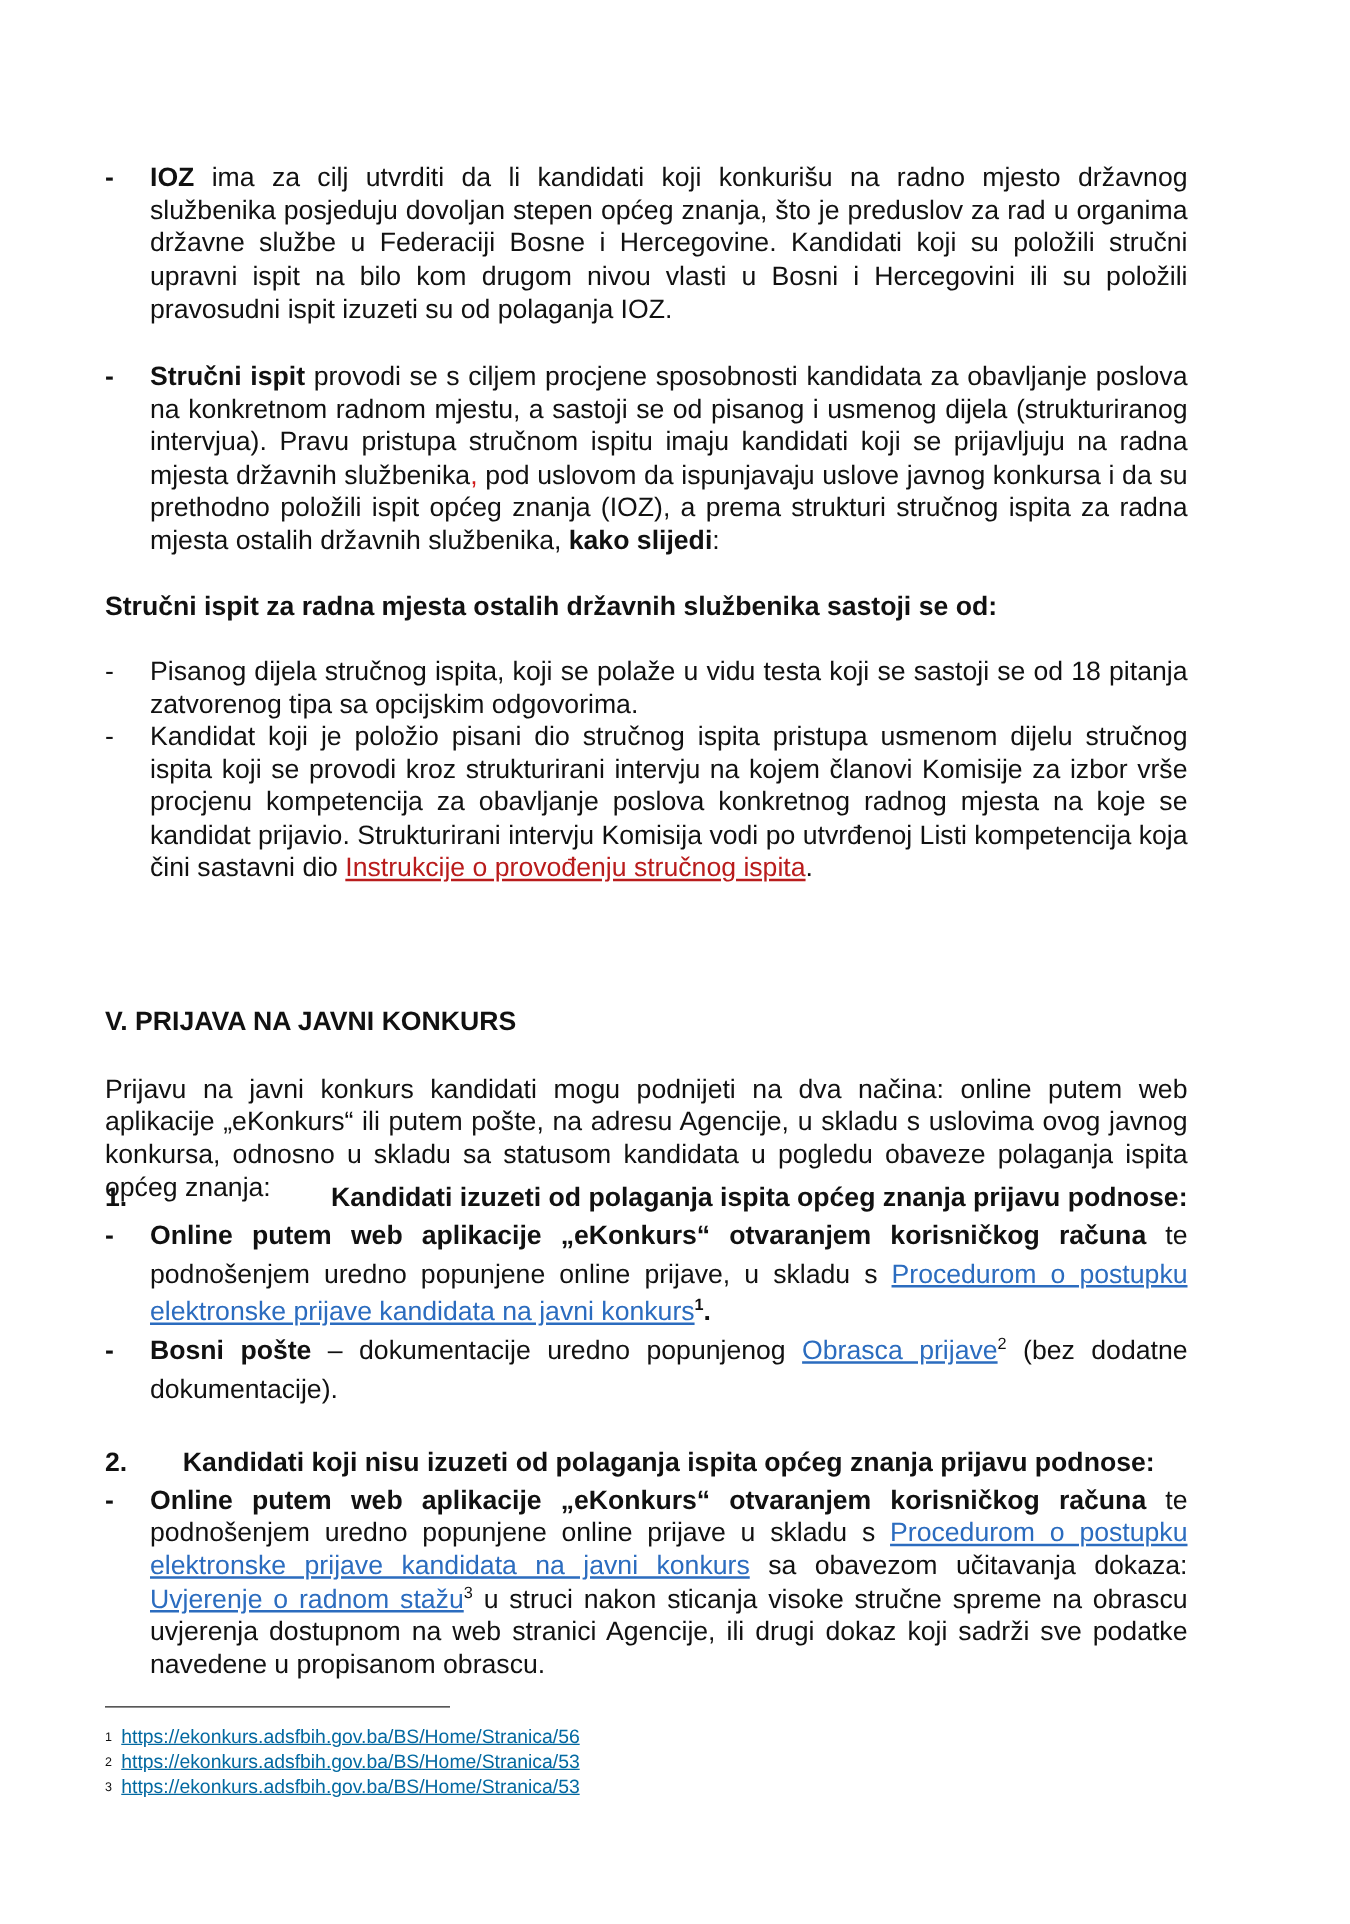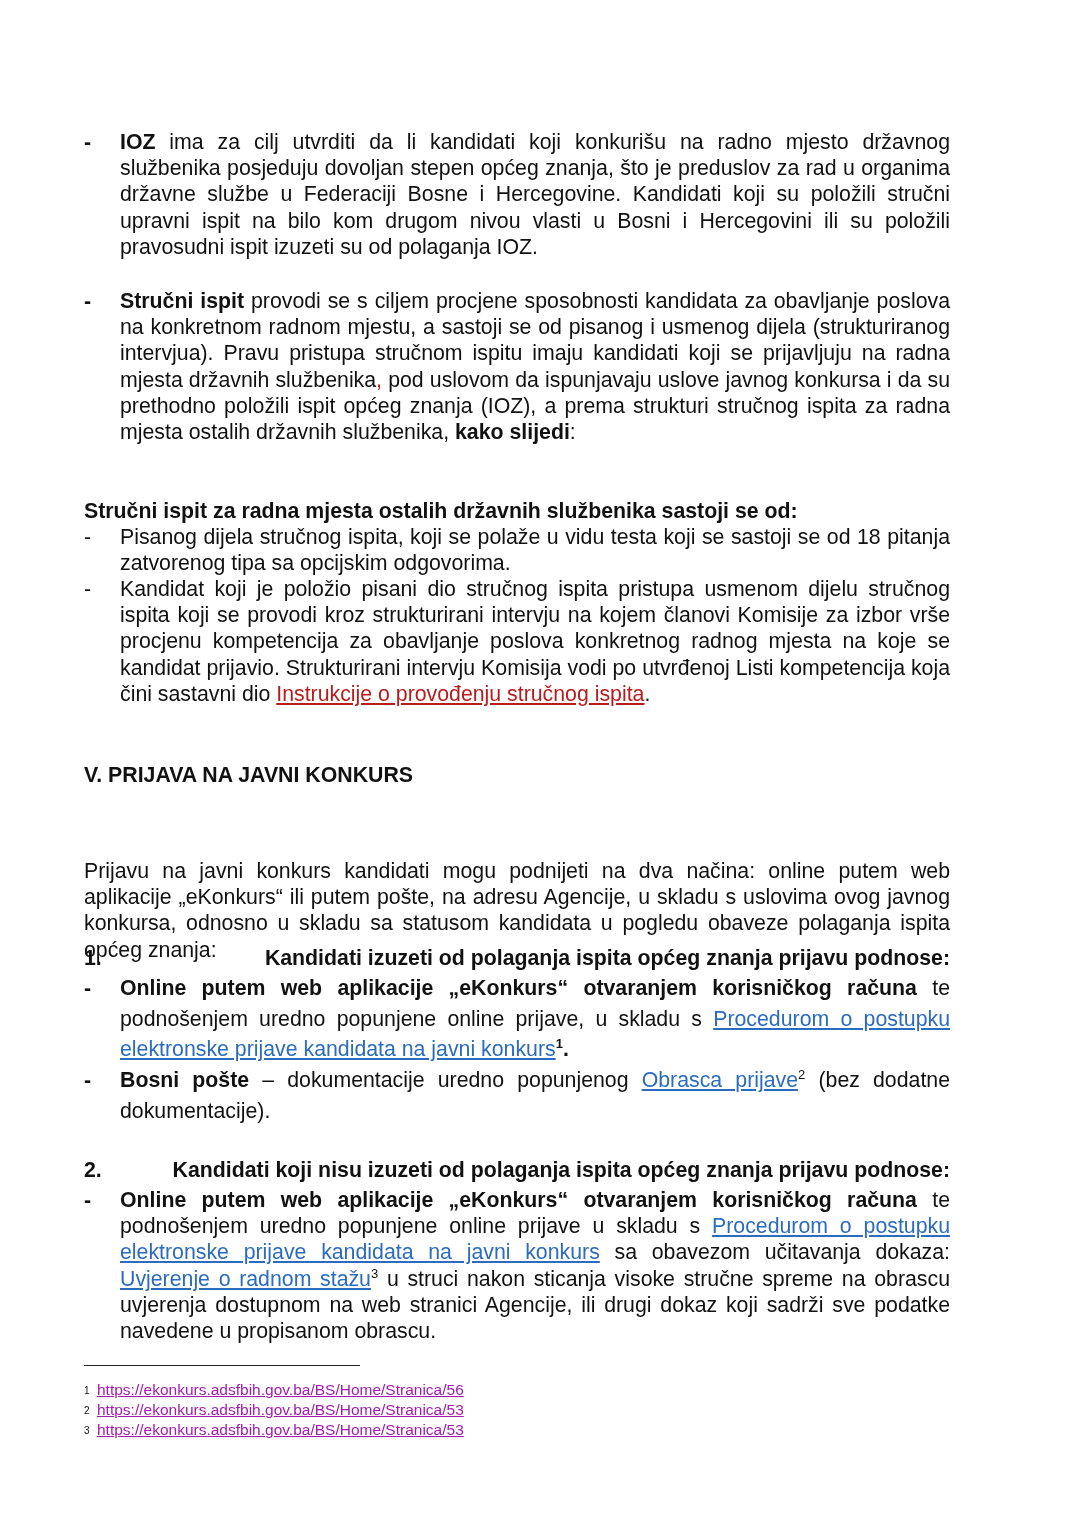--- a/index.html
+++ b/index.html
@@ -18,69 +18,69 @@
     .red { color: #d11a1a; }
     a.lnk-a { color: #b91c1c; text-decoration: underline; }
     a.lnk-b { color: #2b6cbf; text-decoration: underline; }
     sup { font-size: 13px; line-height: 0; vertical-align: 8px; }
     .heading { font-weight: bold; }
     .spaced { line-height: 30.5px; }
     .fn-rule { position: absolute; left: 84px; top: 1365px; width: 276px; height: 1px; background: #222; }
     .footnotes { position: absolute; left: 84px; top: 1380px; font-size: 15.5px; line-height: 20px; }
     .footnotes .fn { position: relative; padding-left: 13px; }
     .footnotes .fn sup { position: absolute; left: 0; top: 6px; font-size: 10px; vertical-align: 0; line-height: 10px; }
-    .footnotes a { color: #a21caf; text-decoration: underline; margin-top: 18px; }
+    .footnotes a { color: #0369a1; text-decoration: underline; margin-top: 18px; }
     .last-left { text-align-last: left; }
   </style>
 </head>
 <body>
 
 <div class="page body-text">
 
   <div class="item last-left" style="top:129px;">
     <span class="mark bold">-</span>
     <div class="txt last-left"><b>IOZ</b><span> ima za cilj utvrditi da li kandidati koji konkurišu na radno mjesto državnog službenika posjeduju dovoljan stepen općeg znanja, što je preduslov za rad u organima državne službe u Federaciji Bosne i Hercegovine. Kandidati koji su položili stručni upravni ispit na bilo kom drugom nivou vlasti u Bosni i Hercegovini ili su položili pravosudni ispit izuzeti su od polaganja IOZ.</span></div>
   </div>
 
   <div class="item" style="top:288px;">
     <span class="mark bold">-</span>
     <div class="txt"><b>Stručni ispit</b><span> provodi se s ciljem procjene sposobnosti kandidata za obavljanje poslova na konkretnom radnom mjestu, a sastoji se od pisanog i usmenog dijela (strukturiranog intervjua). Pravu pristupa stručnom ispitu imaju kandidati koji se prijavljuju na radna mjesta državnih službenika</span><span class="red">,</span><span> pod uslovom da ispunjavaju uslove javnog konkursa i da su prethodno položili ispit općeg znanja (IOZ), a prema strukturi stručnog ispita za radna mjesta ostalih državnih službenika, </span><b>kako slijedi</b><span>:</span></div>
   </div>
 
-  <div class="blk heading" style="top:498px;">Stručni ispit za radna mjesta ostalih državnih službenika sastoji se od:</div>
+  <div class="blk heading" style="top:472px;">Stručni ispit za radna mjesta ostalih državnih službenika sastoji se od:</div>
 
   <div class="item" style="top:524px;">
     <span class="mark">-</span>
     <div class="txt last-left">Pisanog dijela stručnog ispita, koji se polaže u vidu testa koji se sastoji se od 18 pitanja zatvorenog tipa sa opcijskim odgovorima.</div>
   </div>
   <div class="item" style="top:576px;">
     <span class="mark">-</span>
     <div class="txt"><span>Kandidat koji je položio pisani dio stručnog ispita pristupa usmenom dijelu stručnog ispita koji se provodi kroz strukturirani intervju na kojem članovi Komisije za izbor vrše procjenu kompetencija za obavljanje poslova konkretnog radnog mjesta na koje se kandidat prijavio. Strukturirani intervju Komisija vodi po utvrđenoj Listi kompetencija koja čini sastavni dio </span><a class="lnk-a" href="#">Instrukcije o provođenju stručnog ispita</a><span>.</span></div>
   </div>
 
-  <div class="blk heading" style="top:762px;">V. PRIJAVA NA JAVNI KONKURS</div>
+  <div class="blk heading" style="top:804px;">V. PRIJAVA NA JAVNI KONKURS</div>
 
   <div class="blk" style="top:858px;">Prijavu na javni konkurs kandidati mogu podnijeti na dva načina: online putem web aplikacije „eKonkurs“ ili putem pošte, na adresu Agencije, u skladu s uslovima ovog javnog konkursa, odnosno u skladu sa statusom kandidata u pogledu obaveze polaganja ispita općeg znanja:</div>
 
   <div class="item" style="top:945px;">
     <span class="mark bold">1.</span>
     <div class="txt heading" style="text-align:right;">Kandidati izuzeti od polaganja ispita općeg znanja prijavu podnose:</div>
   </div>
   <div class="item spaced" style="top:973px;">
     <span class="mark bold">-</span>
     <div class="txt last-left"><b>Online putem web aplikacije „eKonkurs“ otvaranjem korisničkog računa</b><span> te podnošenjem uredno popunjene online prijave, u skladu s </span><a class="lnk-b" href="#">Procedurom o postupku elektronske prijave kandidata na javni konkurs</a><sup class="b">1</sup><b>.</b></div>
   </div>
   <div class="item spaced" style="top:1065px;">
     <span class="mark bold">-</span>
     <div class="txt last-left"><b>Bosni pošte</b><span> – dokumentacije uredno popunjenog </span><a class="lnk-b" href="#">Obrasca prijave</a><sup>2</sup><span> (bez dodatne dokumentacije).</span></div>
   </div>
 
   <div class="item" style="top:1157px;">
     <span class="mark bold">2.</span>
-    <div class="txt heading" style="text-align:right;">Kandidati koji nisu izuzeti od polaganja ispita općeg znanja prijavu podnose:</div>
+    <div class="txt heading" style="text-align:center;">Kandidati koji nisu izuzeti od polaganja ispita općeg znanja prijavu podnose:</div>
   </div>
   <div class="item" style="top:1187px;">
     <span class="mark bold">-</span>
     <div class="txt last-left"><b>Online putem web aplikacije „eKonkurs“ otvaranjem korisničkog računa</b><span> te podnošenjem uredno popunjene online prijave u skladu s </span><a class="lnk-b" href="#">Procedurom o postupku elektronske prijave kandidata na javni konkurs</a><span>  sa obavezom učitavanja dokaza: </span><a class="lnk-b" href="#">Uvjerenje o radnom stažu</a><sup>3</sup><span> u struci nakon sticanja visoke stručne spreme na obrascu uvjerenja dostupnom na web stranici Agencije, ili drugi dokaz koji sadrži sve podatke navedene u propisanom obrascu.</span></div>
   </div>
 
   <div class="fn-rule"></div>
   <div class="footnotes">
     <div class="fn"><sup>1</sup><a href="#">https://ekonkurs.adsfbih.gov.ba/BS/Home/Stranica/56</a></div>
     <div class="fn"><sup>2</sup><a href="#">https://ekonkurs.adsfbih.gov.ba/BS/Home/Stranica/53</a></div>

